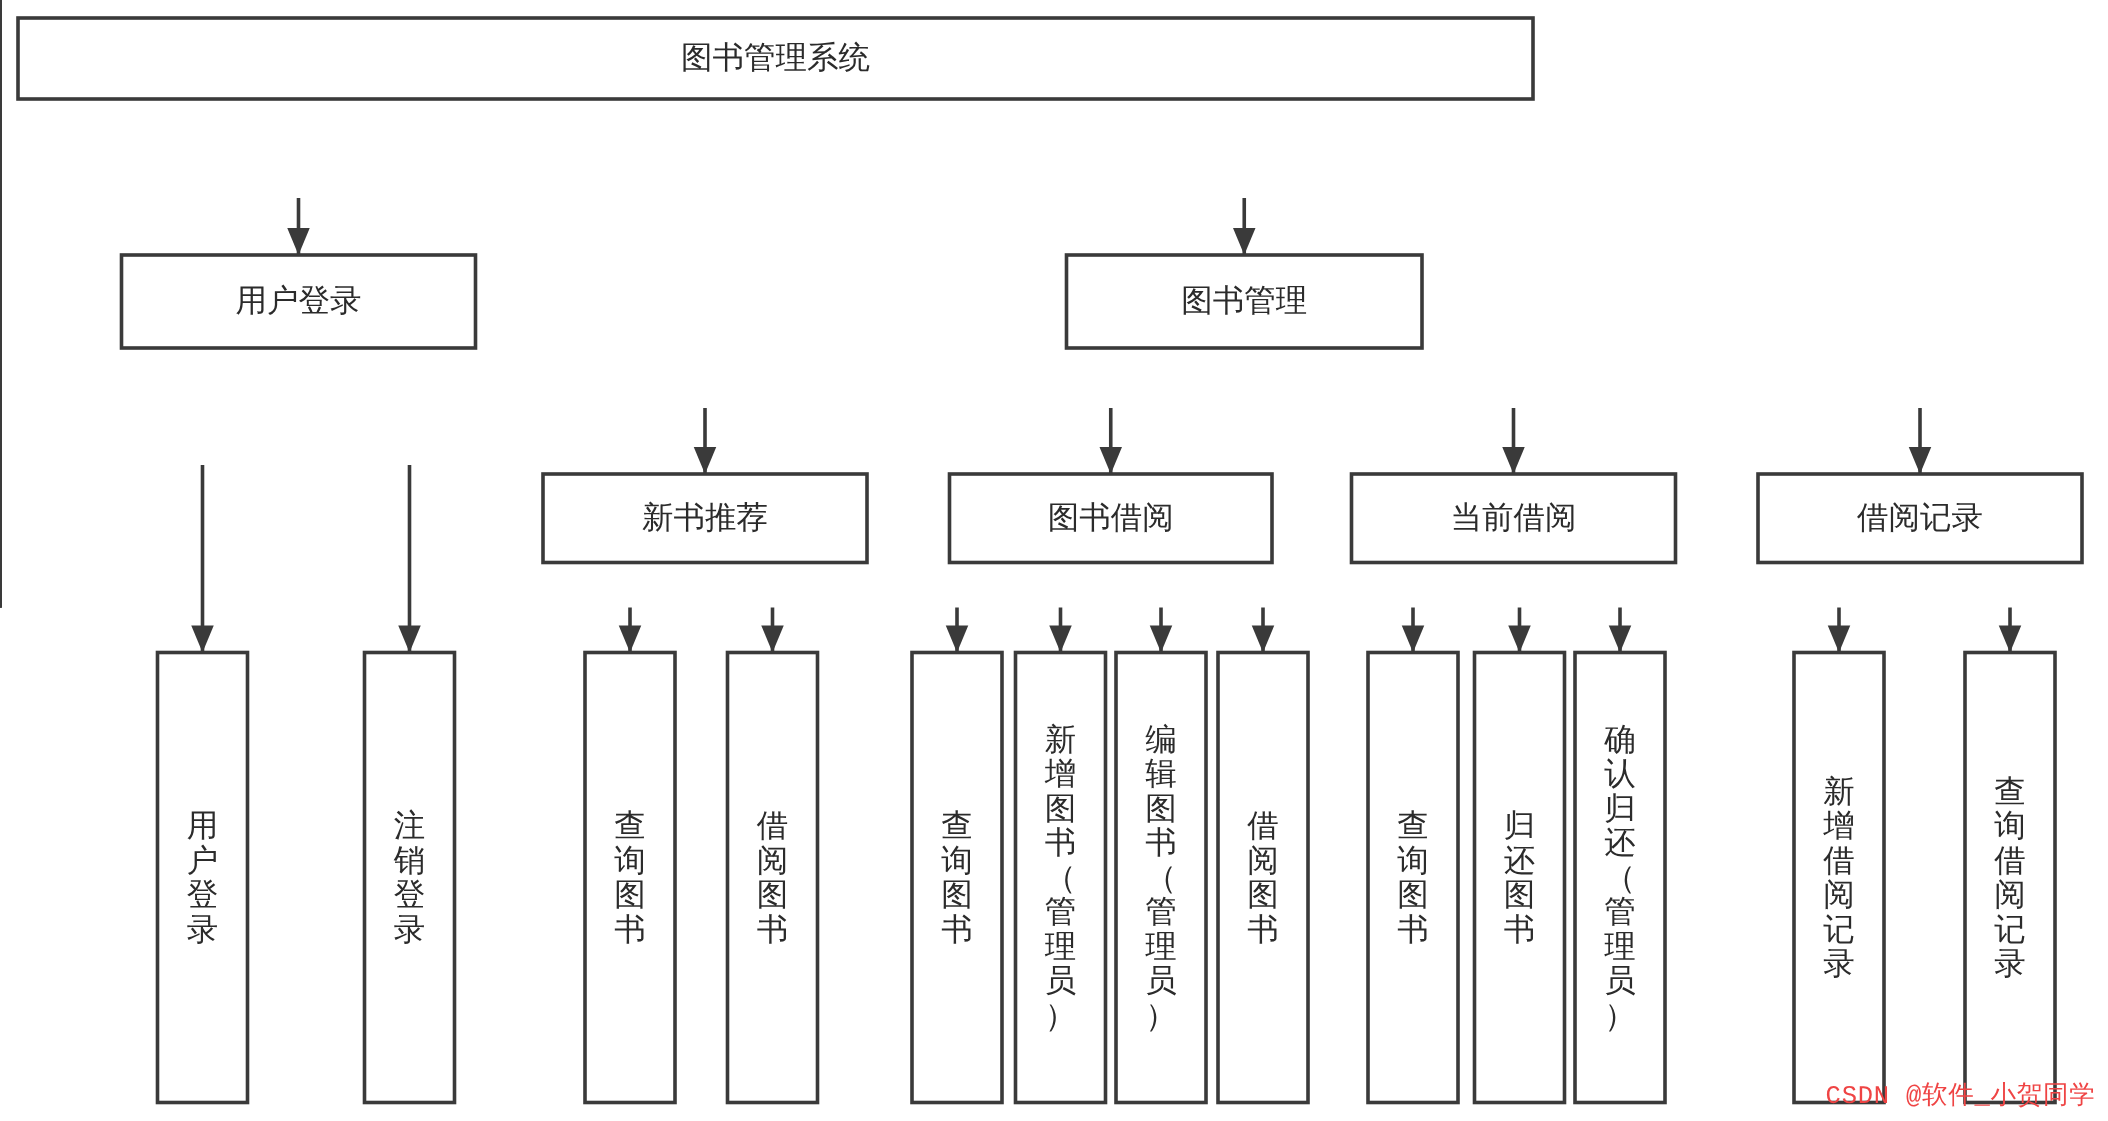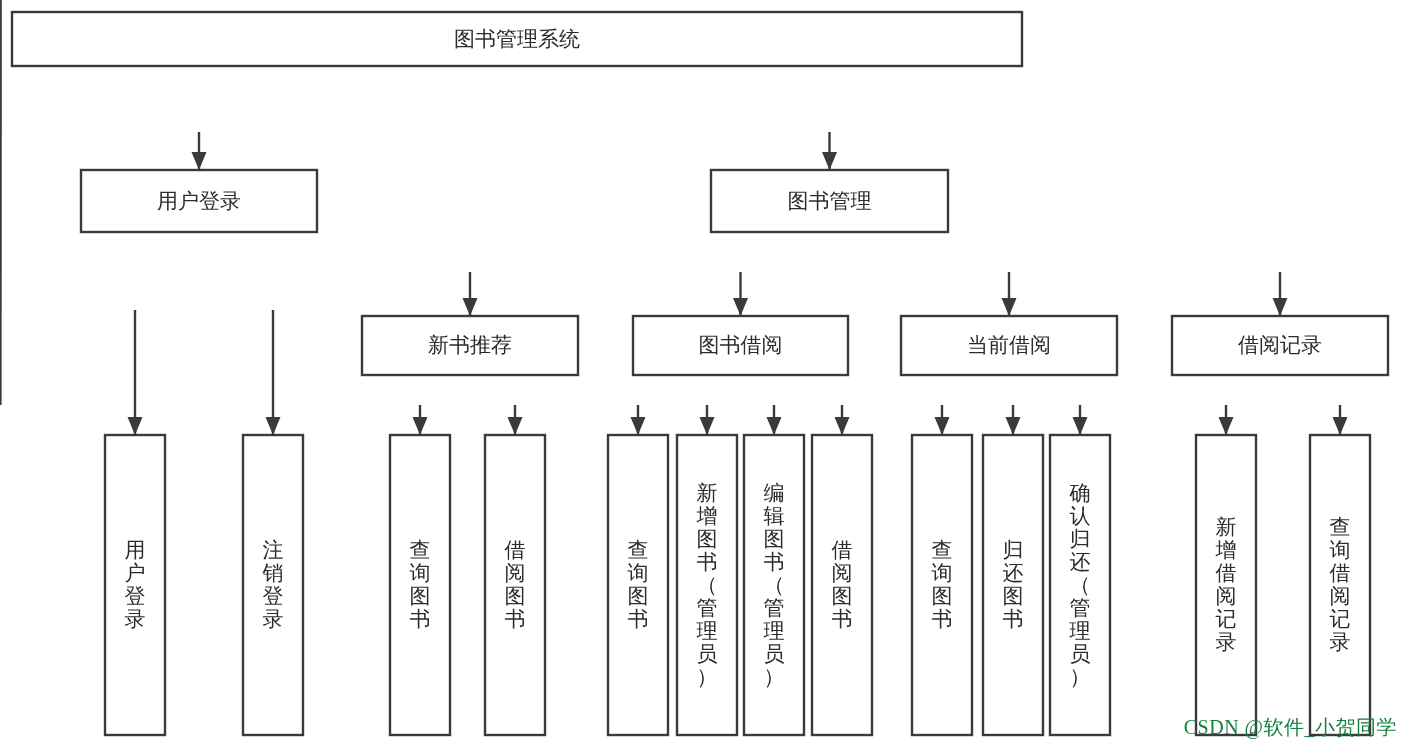--- a/index.html
+++ b/index.html
@@ -46,23 +46,23 @@
   .node-label-v {
     font-family: "Liberation Sans", "DejaVu Sans", sans-serif;
     font-size: 21px;
     fill: #2b2b2b;
     text-anchor: middle;
   }
   .watermark {
     position: absolute;
     right: 8px;
     bottom: 6px;
-    font-family: Liberation Serif, serif;
-    font-size: 20px;
-    color: #15803d;
+    font-family: Liberation Mono, monospace;
+    font-size: 17px;
+    color: #ef4444;
     letter-spacing: 0.5px;
     white-space: nowrap;
     pointer-events: none;
   }
 </style>
 </head>
 <body>
 
 <div id="diagram-root">
   <svg id="diagram-svg" width="1405" height="747" viewBox="0 0 1405 747" xmlns="http://www.w3.org/2000/svg">

